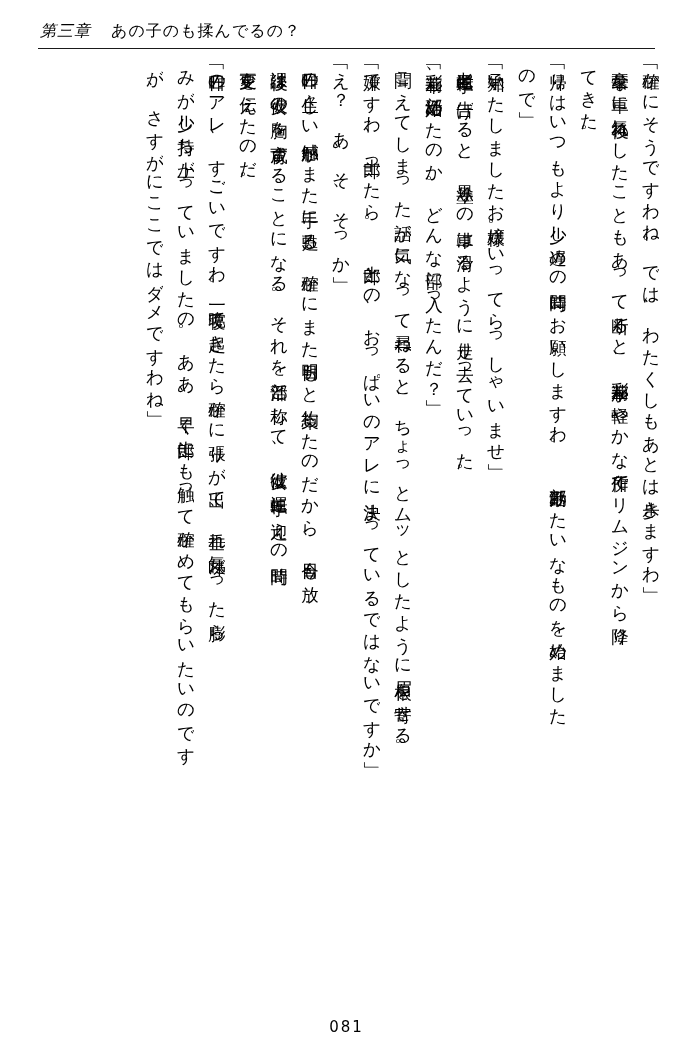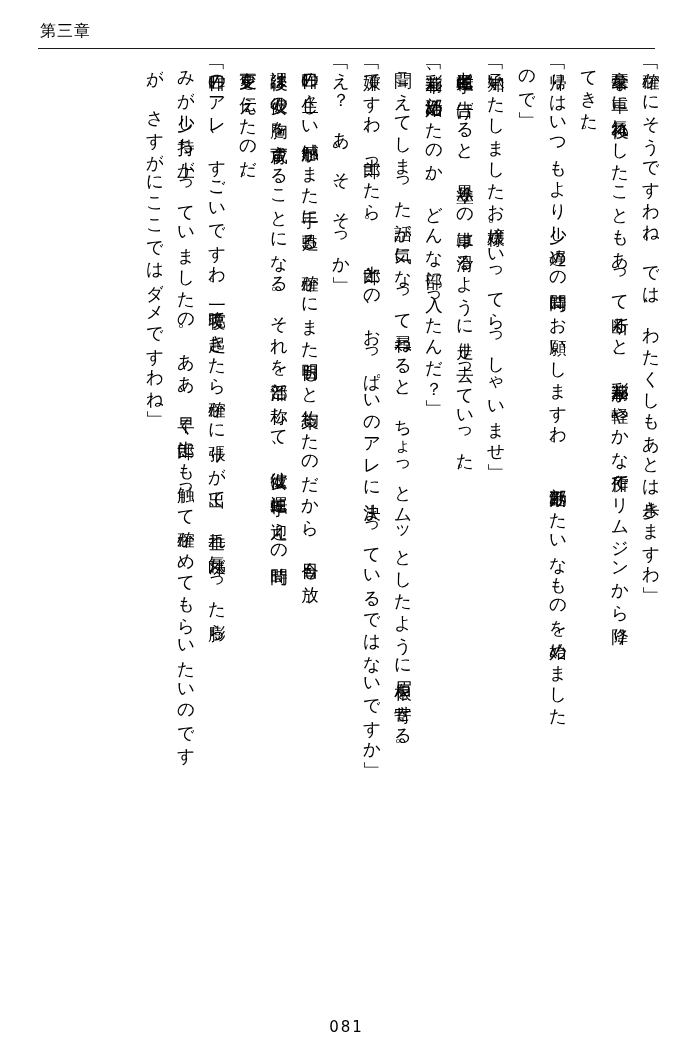--- a/index.html
+++ b/index.html
@@ -35,20 +35,21 @@
     left: 38px;
     right: 38px;
     top: 48px;
     height: 1px;
     background: #1a1a1a;
   }
   .chapter-num {
     font-size: 16px;
     letter-spacing: 1px;
     white-space: nowrap;
+    font-style: italic;
   }
   .chapter-title {
     font-size: 16px;
     letter-spacing: 1px;
     white-space: nowrap;
     margin-left: 20px;
   }
   
   .body-area {
     position: absolute;
@@ -87,20 +88,21 @@
     font-family: "DejaVu Sans", sans-serif;
   }
 </style>
 </head>
 <body>
 
 <div class="page">
 
   <div class="header">
     <span class="chapter-num">第三章</span>
+    <span class="chapter-title">あの子のも揉んでるの？</span>
   </div>
   <div class="header-line"></div>
 
   <div class="body-area">
     <div class="vline">「確かにそうですわね。では、わたくしもあとは歩きますわ」</div>
     <div class="vline">豪華な車に気後れしたこともあって断ると、彩莉華が軽やかな所作でリムジンから降り</div>
     <div class="vline">てきた。</div>
     <div class="vline">「帰りはいつもより少し遅めの時間にお願いしますわ。　部活動みたいなものを始めました</div>
     <div class="vline">ので」</div>
     <div class="vline">「承知いたしましたお嬢様。いってらっしゃいませ」</div>

